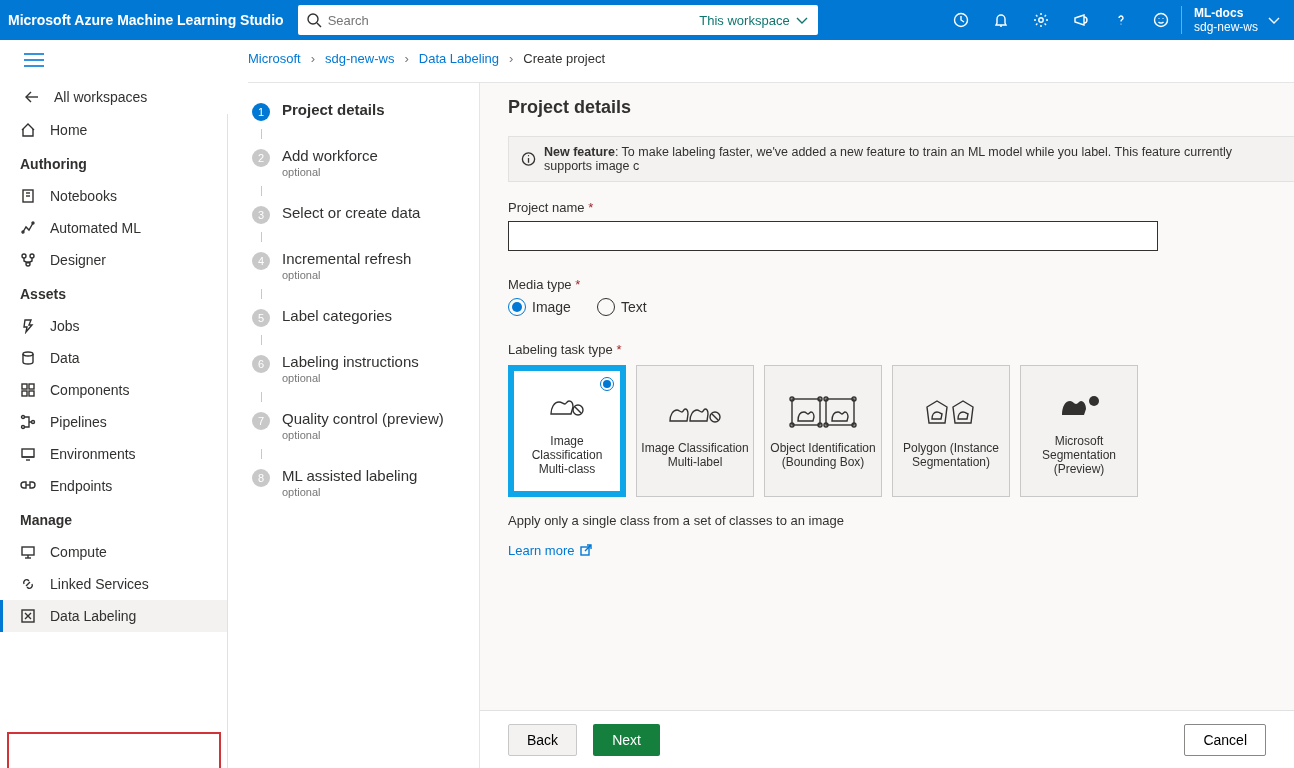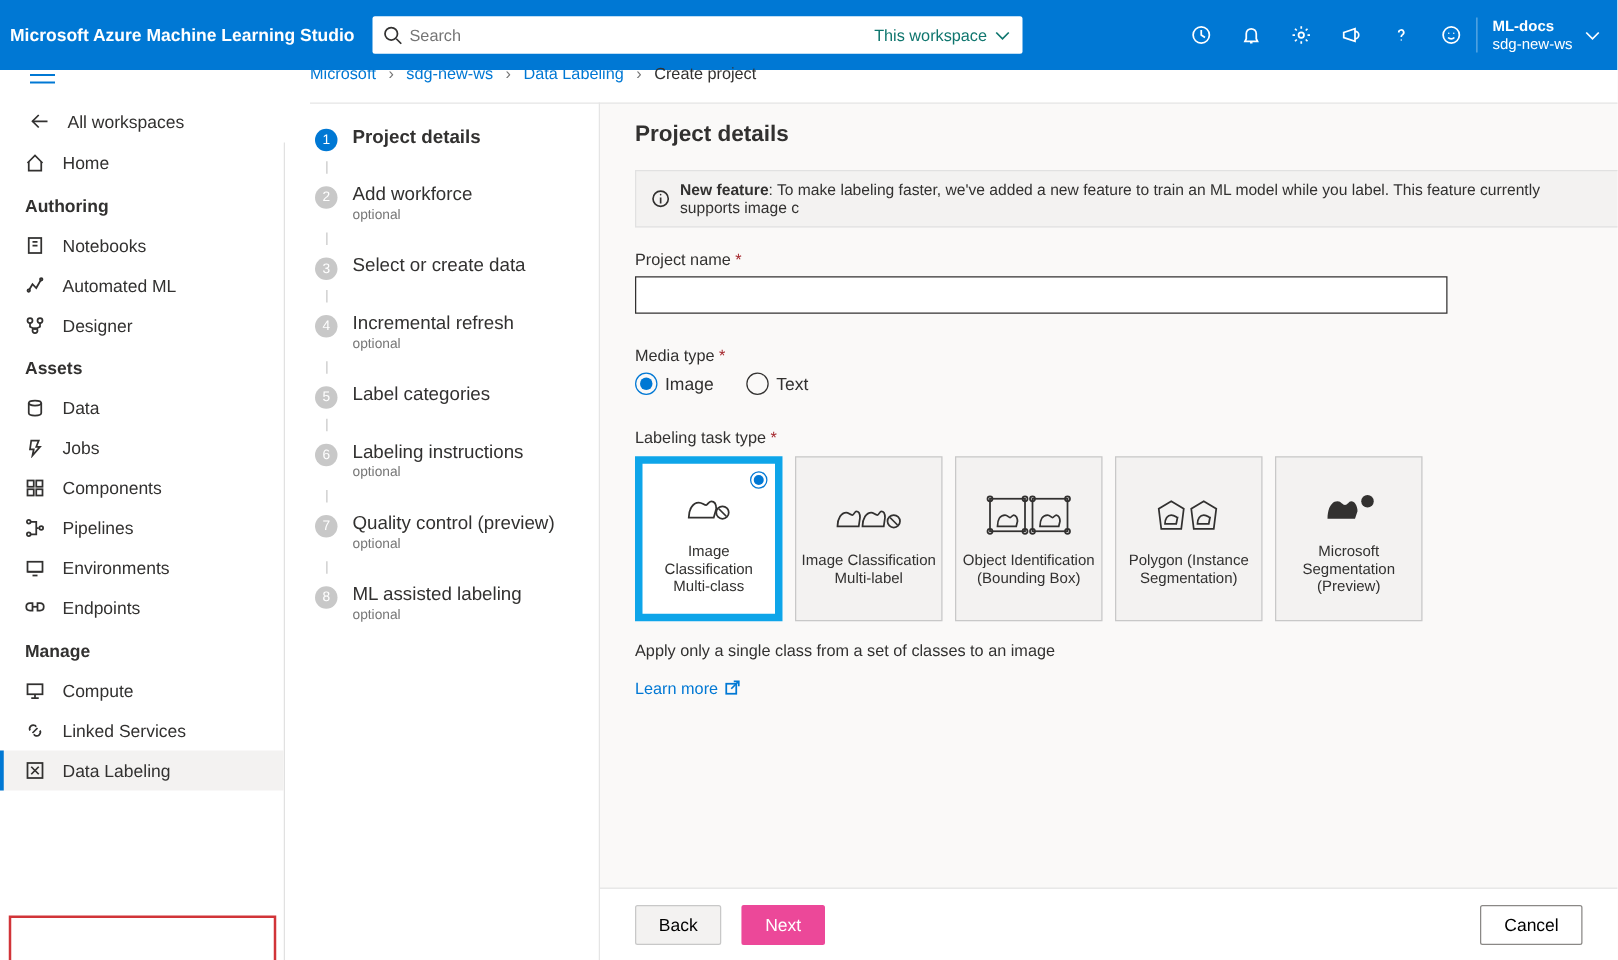--- a/index.html
+++ b/index.html
@@ -1,19 +1,19 @@
 <!DOCTYPE html>
 <html><head>
 <meta charset="utf-8">
 <style>
   * { box-sizing: border-box; margin: 0; padding: 0; font-family: "Segoe UI", -apple-system, BlinkMacSystemFont, sans-serif; }
   body { width: 1294px; height: 768px; overflow: hidden; background: #fff; color: #323130; }
 
   
-  .topbar { height: 56px; background: #0078d4; display: flex; align-items: center; color: #fff; font-size: 14px; }
+  .topbar { height: 40px; background: #0078d4; display: flex; align-items: center; color: #fff; font-size: 14px; }
   .topbar .brand { padding: 0 14px 0 8px; font-weight: 600; white-space: nowrap; }
   .searchwrap { flex: 0 0 520px; display: flex; align-items: center; background: #fff; border-radius: 2px; height: 30px; padding: 0 8px; color: #323130; }
   .searchwrap input { border: none; outline: none; flex: 1; font-size: 13px; padding: 0 6px; }
   .searchwrap .scope { color: #0f766e; font-size: 13px; display: flex; align-items: center; gap: 4px; cursor: pointer; }
   .topbar-icons { display: flex; align-items: center; margin-left: auto; }
   .topbar-icons .tic { width: 40px; height: 40px; display: flex; align-items: center; justify-content: center; cursor: pointer; }
   .accountbox { display: flex; align-items: center; gap: 8px; border-left: 1px solid rgba(255,255,255,.4); padding: 0 12px; }
   .accountbox .names { font-size: 12px; line-height: 14px; }
   .accountbox .names .t1 { font-weight: 600; }
   .svgico { width: 16px; height: 16px; fill: none; stroke: currentColor; stroke-width: 1.4; }
@@ -66,21 +66,21 @@
   .card.selected .radiodot::after { content:""; width:8px; height:8px; border-radius:50%; background:#0078d4; }
   .card-icn { height: 38px; display:flex; align-items:center; justify-content:center; font-size:28px; }
 
   .helper { font-size: 13px; margin-top: 16px; }
   .learnmore { display:inline-flex; align-items:center; gap:4px; color:#0078d4; font-size:13px; margin-top:14px; cursor:pointer; }
 
   
   .footer { position:absolute; left:480px; right:0; bottom:0; height:58px; border-top:1px solid #e1e1e1; display:flex; align-items:center; padding: 0 28px; background:#fff;}
   .btn { height:32px; padding: 0 18px; font-size:14px; border-radius:2px; cursor:pointer; border:1px solid transparent; }
   .btn-default { background:#f3f2f1; border-color:#c8c8c8; margin-right:16px; }
-  .btn-primary { background:#ec4899; color:#fff; }
+  .btn-primary { background:#15803d; color:#fff; }
   .btn-outline { background:#fff; border:1px solid #8a8886; margin-left:auto; }
 
   
   .highlight-box { position:absolute; left:7px; bottom:-2px; width:214px; height:38px; border:2px solid #d13438; pointer-events:none; }
   .gap22 { height:26px; }
 </style>
 </head>
 <body>
 
 <div class="topbar">
@@ -198,30 +198,30 @@
         <circle cx="12" cy="4" r="2"></circle>
         <circle cx="8" cy="12" r="2"></circle>
         <path d="M4 6v3l4 2M12 6v3l-4 2"></path>
       </svg>
     <span>Designer</span>
   </div>
 
   <div class="side-group-title">Assets</div>
   <div class="side-item">
     <svg class="svgico" viewBox="0 0 16 16">
+        <path d="M5 2h6l-2 5h3l-6 7 1-5H4z"></path>
+      </svg>
+    <span>Jobs</span>
+  </div>
+  <div class="side-item">
+    <svg class="svgico" viewBox="0 0 16 16">
         <ellipse cx="8" cy="4" rx="5" ry="2"></ellipse>
         <path d="M3 4v8c0 1.1 2.2 2 5 2s5-.9 5-2V4"></path>
       </svg>
     <span>Data</span>
-  </div>
-  <div class="side-item">
-    <svg class="svgico" viewBox="0 0 16 16">
-        <path d="M5 2h6l-2 5h3l-6 7 1-5H4z"></path>
-      </svg>
-    <span>Jobs</span>
   </div>
   <div class="side-item">
     <svg class="svgico" viewBox="0 0 16 16">
         <rect x="2" y="2" width="5" height="5"></rect>
         <rect x="9" y="2" width="5" height="5"></rect>
         <rect x="2" y="9" width="5" height="5"></rect>
         <rect x="9" y="9" width="5" height="5"></rect>
       </svg>
     <span>Components</span>
   </div>

